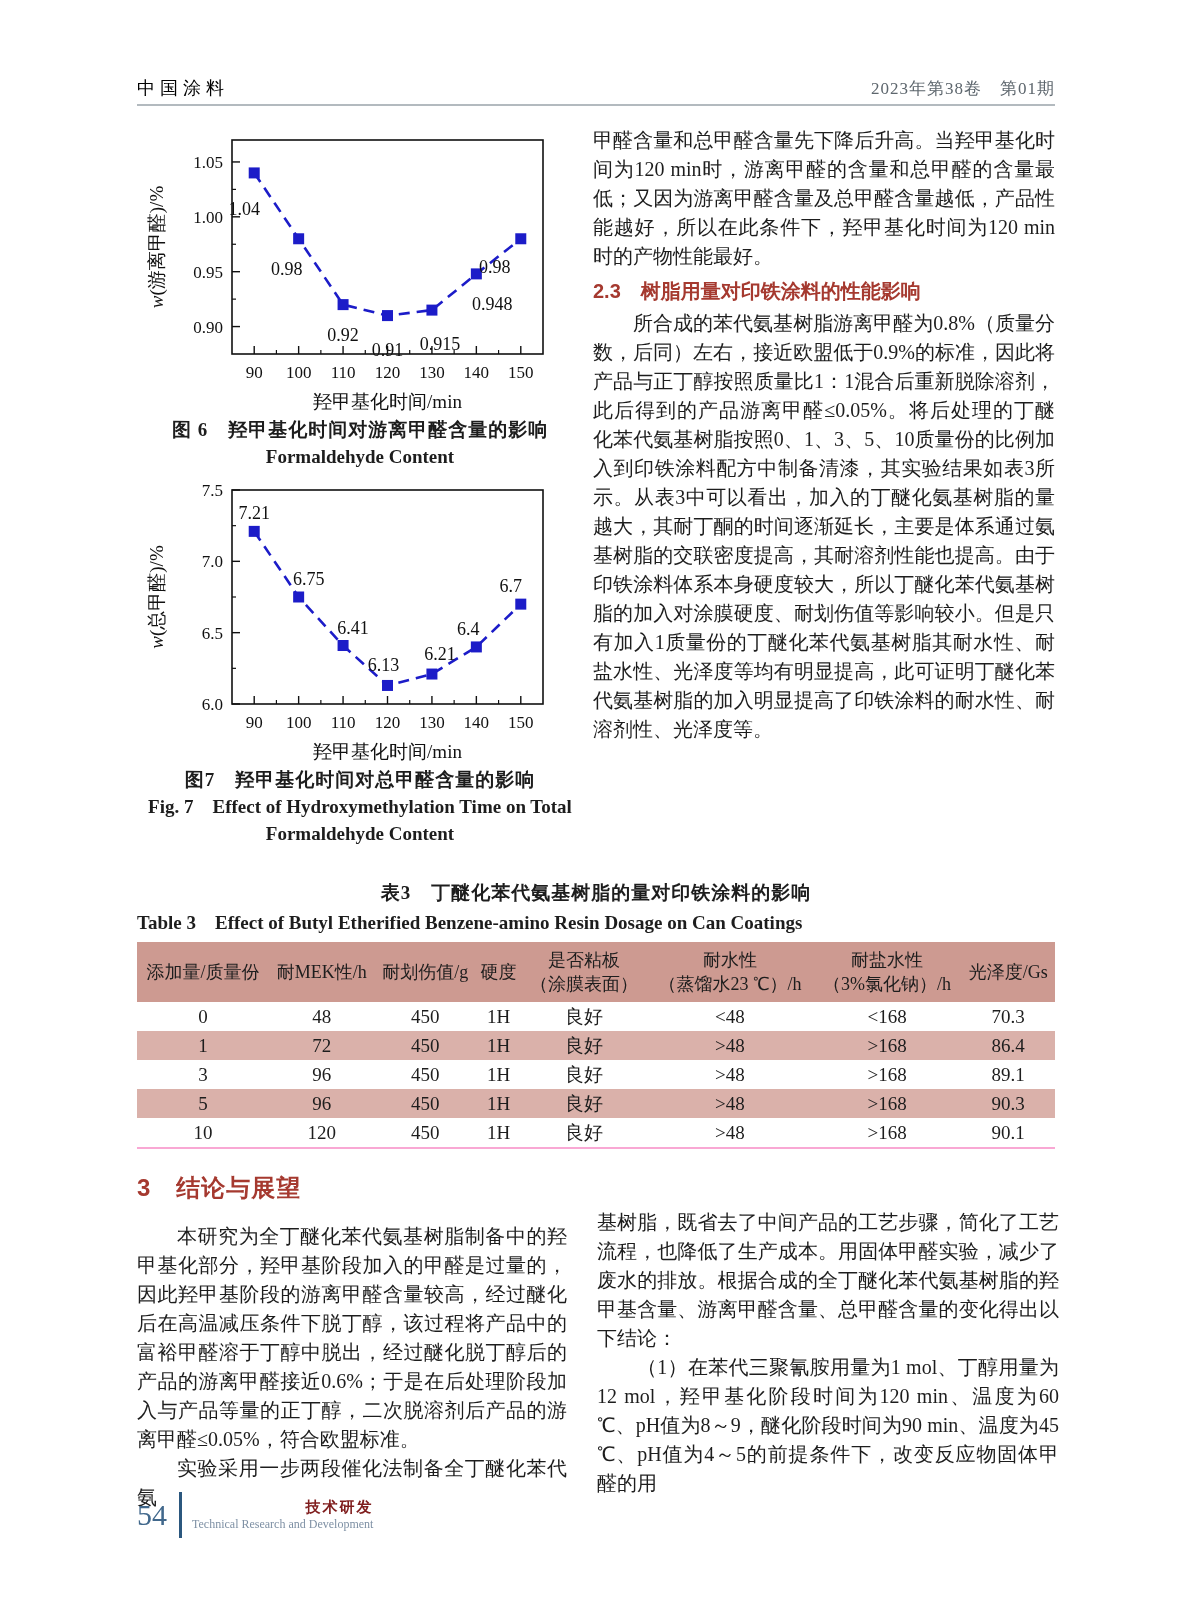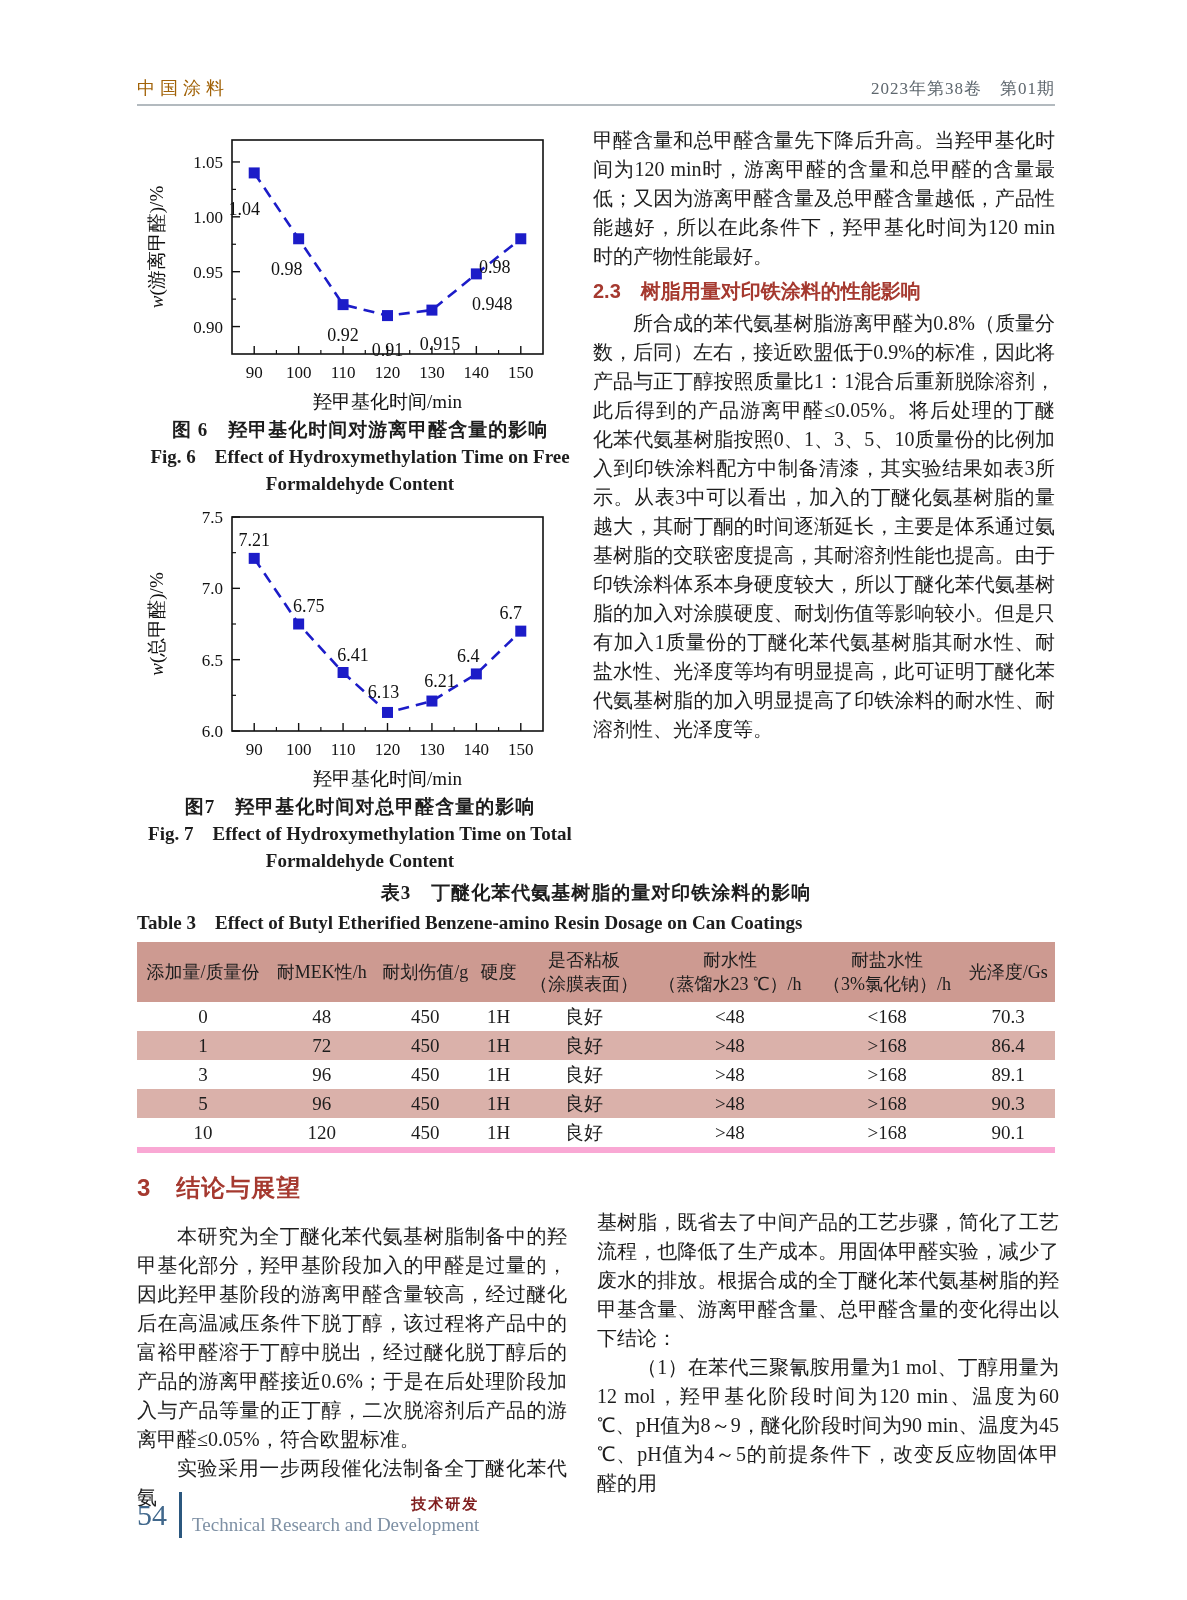--- a/index.html
+++ b/index.html
@@ -4,21 +4,21 @@
 <style>
   html,body { margin:0; padding:0; background:#e8e8e8; }
   .page {
     position:relative; width:1187px; height:1600px; margin:0 auto;
     background:#ffffff; overflow:hidden;
     font-family:"Liberation Serif", serif; color:#1d1d1d;
   }
   
   .page-header { position:absolute; top:76px; left:137px; width:918px;
     display:flex; justify-content:space-between; align-items:baseline; }
-  .journal-name { font-size:18px; color:#a16207; letter-spacing:5px; }
+  .journal-name { font-size:18px; color:#000000; letter-spacing:5px; }
   .issue-info   { font-size:17px; color:#5d666d; letter-spacing:1px; }
   .header-rule  { position:absolute; top:104px; left:137px; width:918px;
     border-top:2px solid #b3babf; }
   
   .top-row    { position:absolute; top:126px;  left:137px; width:918px; display:flex; gap:26px; }
   .bottom-row { position:absolute; top:1168px; left:137px; width:918px; display:flex; gap:30px; }
   .col-left  { width:430px; flex:0 0 430px; }
   .col-right { width:462px; flex:0 0 462px; }
   .body-text { margin:0; font-size:20px; line-height:29px; text-align:justify; }
   .indent    { text-indent:2em; }
@@ -31,32 +31,32 @@
   .fig-caption { width:430px; text-align:center; margin:2px 0 6px 8px; }
   .cap-cn { font-size:19px; font-weight:bold; letter-spacing:1px; line-height:27px; }
   .cap-en { font-size:19px; font-weight:bold; line-height:27px; font-family:"Liberation Serif", serif; }
   svg.chart { display:block; }
   
   .table-block { position:absolute; top:878px; left:137px; width:918px; }
   .table-title-cn { text-align:center; font-size:19px; font-weight:bold; line-height:30px; letter-spacing:1px; }
   .table-title-en { text-align:left; font-size:19px; font-weight:bold; line-height:30px;
     font-family:"Liberation Serif", serif; }
   table.results { width:918px; border-collapse:collapse; margin-top:4px;
-    border-bottom:6px solid #f9a8d4; }
+    border-bottom:2px solid #f9a8d4; }
   table.results th { background:#cd9a91; font-weight:normal; font-size:18px;
     white-space:pre-line; padding:6px 2px; line-height:24px; text-align:center; }
   table.results td { font-size:19px; text-align:center; height:29px; padding:0 2px; }
   table.results tr.stripe td { background:#dab1aa; }
   
   .page-footer { position:absolute; top:1492px; left:137px; display:flex; align-items:center;text-align:right; }
   .page-num  { font-size:30px; color:#41688c; font-family:"Liberation Serif", serif; }
   .footer-bar { width:3px; height:46px; background:#2b577e; margin:0 10px 0 12px; }
   .footer-cn { font-size:15px; font-weight:bold; color:#7f1d1d;
     font-family:"Liberation Sans", sans-serif; letter-spacing:2px; }
-  .footer-en { font-size:19px; color:#7e90a4; font-family:"Liberation Serif", serif; }
+  .footer-en { font-size:12px; color:#7e90a4; font-family:"Liberation Serif", serif; }
 </style>
 </head>
 <body>
 
 <div class="page">
 
   <div class="page-header">
     <span class="journal-name">中国涂料</span>
     <span class="issue-info">2023年第38卷　第01期</span>
   </div>
@@ -110,21 +110,20 @@
           <text x="302.92857142857144" y="224.10256410256406" text-anchor="middle" font-size="18" fill="#111" style="font-family: &quot;Liberation Serif&quot;, serif;">0.915</text>
           <rect x="333.8571428571429" y="142.38717948717957" width="11" height="11" fill="#1c1cc8"></rect>
           <text x="355.3571428571429" y="183.88717948717957" text-anchor="middle" font-size="18" fill="#111" style="font-family: &quot;Liberation Serif&quot;, serif;">0.948</text>
           <rect x="378.2857142857143" y="107.26923076923082" width="11" height="11" fill="#1c1cc8"></rect>
           <text x="357.7857142857143" y="146.76923076923083" text-anchor="middle" font-size="18" fill="#111" style="font-family: &quot;Liberation Serif&quot;, serif;">0.98</text>
           <text x="250.5" y="282" text-anchor="middle" font-size="19" fill="#111" style="font-family: &quot;Liberation Serif&quot;, serif;">羟甲基化时间/min</text>
           <text transform="translate(26 121) rotate(-90)" text-anchor="middle" font-size="19" fill="#111" style="font-family: &quot;Liberation Serif&quot;, serif;"><tspan font-style="italic">w</tspan><tspan>(游离甲醛)/%</tspan></text>
         </svg>
       <div class="fig-caption">
         <div class="cap-cn">图 6　羟甲基化时间对游离甲醛含量的影响</div>
-        <div class="cap-en">Fig. 6　Effect of Hydroxymethylation Time on Free</div>
         <div class="cap-en">Formaldehyde Content</div>
       </div>
       <svg id="chart-fig7" class="chart" width="430" height="288">
           <rect x="95" y="14" width="311" height="214" fill="none" stroke="#111" stroke-width="1.6"></rect>
           <line x1="117.21428571428571" y1="228" x2="117.21428571428571" y2="220" stroke="#111" stroke-width="1.4"></line>
           <text x="117.21428571428571" y="252" text-anchor="middle" font-size="17" fill="#111" style="font-family: &quot;Liberation Serif&quot;, serif;">90</text>
           <line x1="139.42857142857142" y1="228" x2="139.42857142857142" y2="224" stroke="#111" stroke-width="1.2"></line>
           <line x1="161.64285714285714" y1="228" x2="161.64285714285714" y2="220" stroke="#111" stroke-width="1.4"></line>
           <text x="161.64285714285714" y="252" text-anchor="middle" font-size="17" fill="#111" style="font-family: &quot;Liberation Serif&quot;, serif;">100</text>
           <line x1="183.85714285714283" y1="228" x2="183.85714285714283" y2="224" stroke="#111" stroke-width="1.2"></line>

